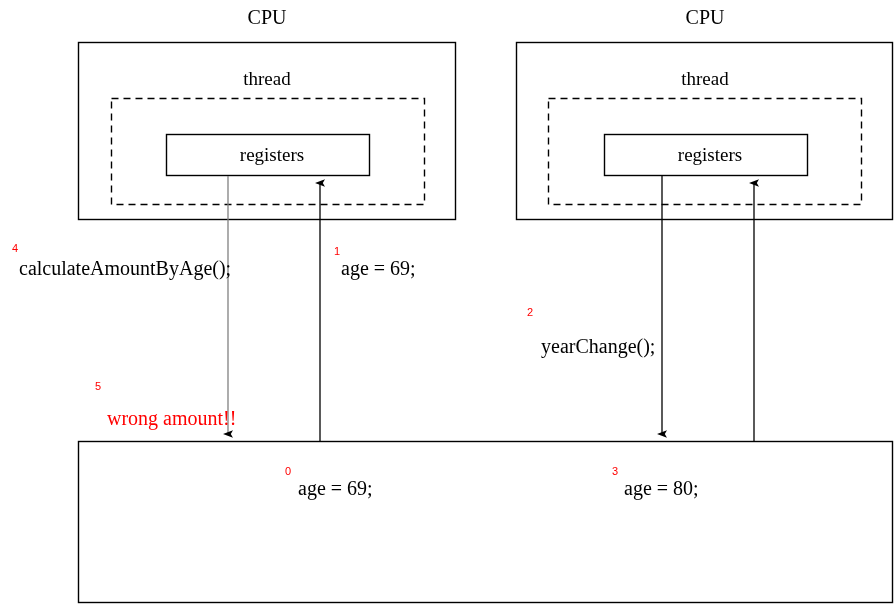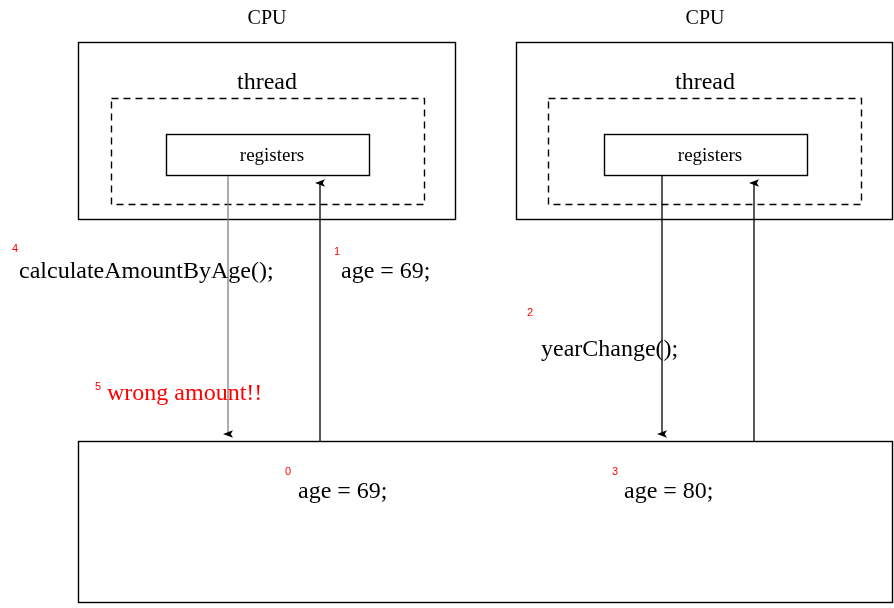--- a/index.html
+++ b/index.html
@@ -31,31 +31,31 @@
     color: #000000;
     font-family: Liberation Serif, serif;
     line-height: 1;
   }
   .cpu-title {
     font-size: 20px;
     text-align: center;
     width: 160px;
   }
   .thread-title {
-    font-size: 24px;
+    font-size: 19px;
     text-align: center;
     width: 160px;
   }
   .registers-title {
     font-size: 19px;
     text-align: center;
     width: 212px;
   }
   .step-text {
-    font-size: 24px;
+    font-size: 20px;
   }
   .step-text.red {
     color: #ff0000;
   }
   .step-num {
     position: absolute;
     font-size: 11px;
     color: #ff0000;
     font-family: "Liberation Sans", sans-serif;
     line-height: 1;
@@ -111,21 +111,21 @@
   <div class="step-num" style="left:12px; top:243px;">4</div>
   <div class="lbl step-text" style="left:19px; top:258px;">calculateAmountByAge();</div>
 
   <div class="step-num" style="left:334px; top:246px;">1</div>
   <div class="lbl step-text" style="left:341px; top:258px;">age = 69;</div>
 
   <div class="step-num" style="left:527px; top:307px;">2</div>
   <div class="lbl step-text" style="left:541px; top:336px;">yearChange();</div>
 
   <div class="step-num" style="left:95px; top:381px;">5</div>
-  <div class="lbl step-text red" style="left:107px; top:380px;">wrong amount!!</div>
+  <div class="lbl step-text red" style="left:107px; top:408px;">wrong amount!!</div>
 
   <div class="step-num" style="left:285px; top:466px;">0</div>
   <div class="lbl step-text" style="left:298px; top:478px;">age = 69;</div>
 
   <div class="step-num" style="left:612px; top:466px;">3</div>
   <div class="lbl step-text" style="left:624px; top:478px;">age = 80;</div>
 
 </div>
 
 </body></html>

